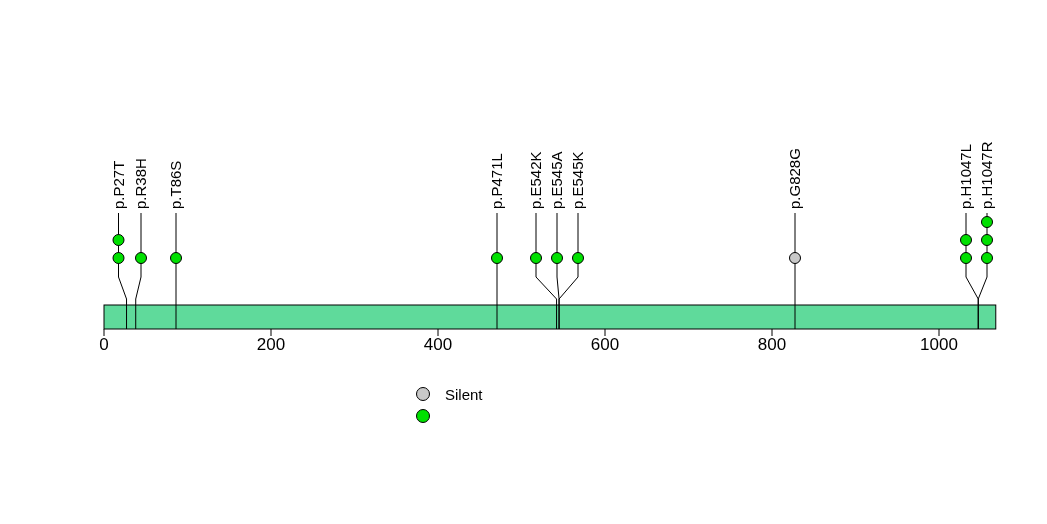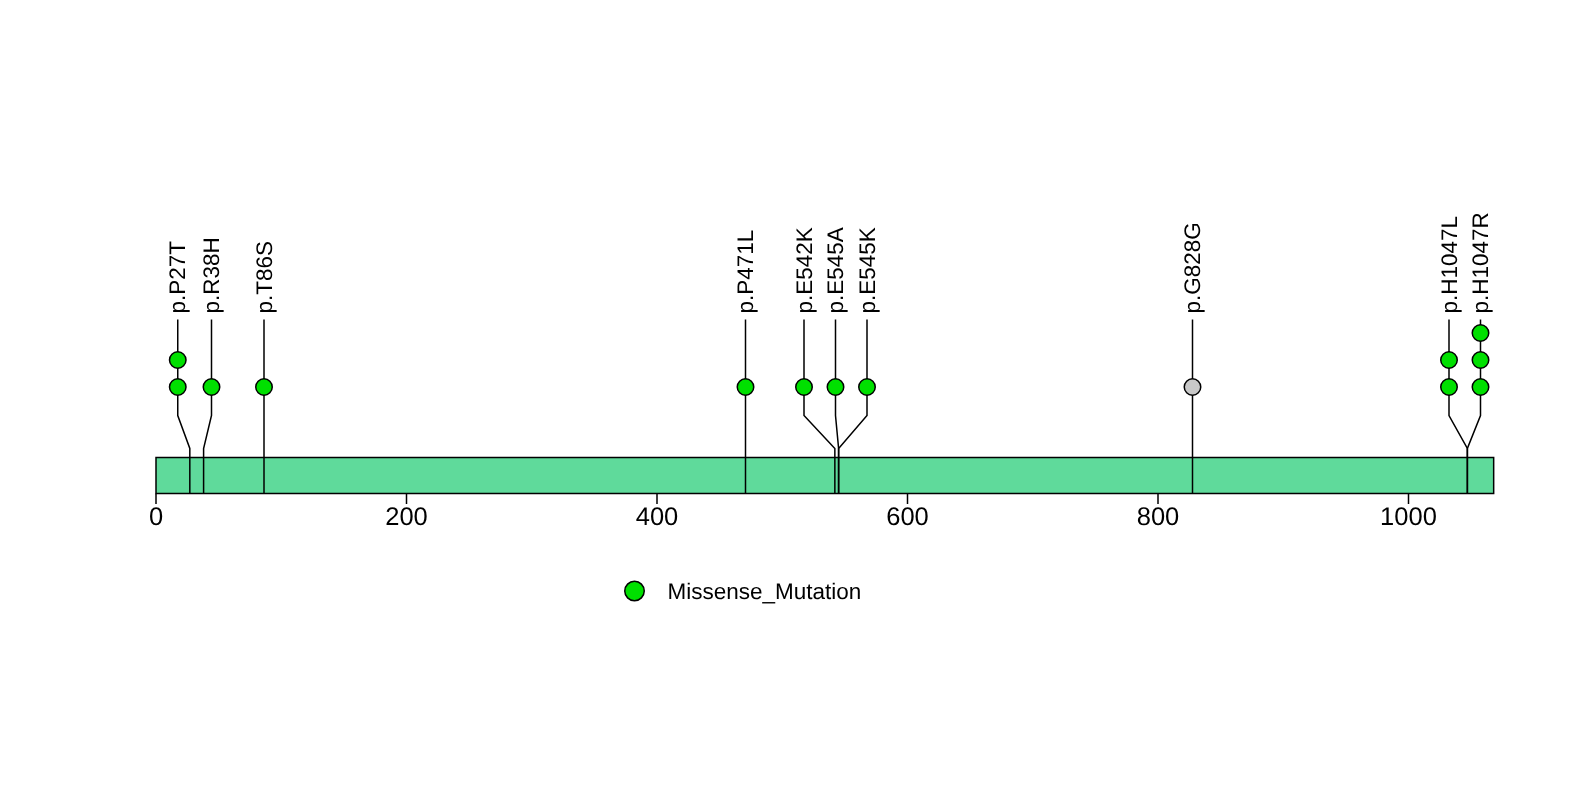--- a/index.html
+++ b/index.html
@@ -88,17 +88,20 @@
       <circle cx="966" cy="240" r="5.5" fill="#00E000" stroke="#000000" stroke-width="1"></circle>
       <text transform="translate(966, 209) rotate(-90)" x="0" y="5" text-anchor="start" font-size="15" fill="#000000" font-family="&quot;Liberation Sans&quot;, sans-serif">p.H1047L</text>
       <circle cx="987" cy="258" r="5.5" fill="#00E000" stroke="#000000" stroke-width="1"></circle>
       <circle cx="987" cy="240" r="5.5" fill="#00E000" stroke="#000000" stroke-width="1"></circle>
       <circle cx="987" cy="222" r="5.5" fill="#00E000" stroke="#000000" stroke-width="1"></circle>
       <text transform="translate(987, 209) rotate(-90)" x="0" y="5" text-anchor="start" font-size="15" fill="#000000" font-family="&quot;Liberation Sans&quot;, sans-serif">p.H1047R</text>
     </svg>
 
   <div class="legend">
     <div class="legend-row">
+      <span class="legend-dot" id="legend-dot-0" style="background: rgb(200, 200, 200);"></span>
+      <span>Silent</span>
+    </div>
+    <div class="legend-row">
       <span class="legend-dot" id="legend-dot-1" style="background: rgb(0, 224, 0);"></span>
-      <span>Missense_Mutation</span>
     </div>
   </div>
 </div>
 
 </body></html>

